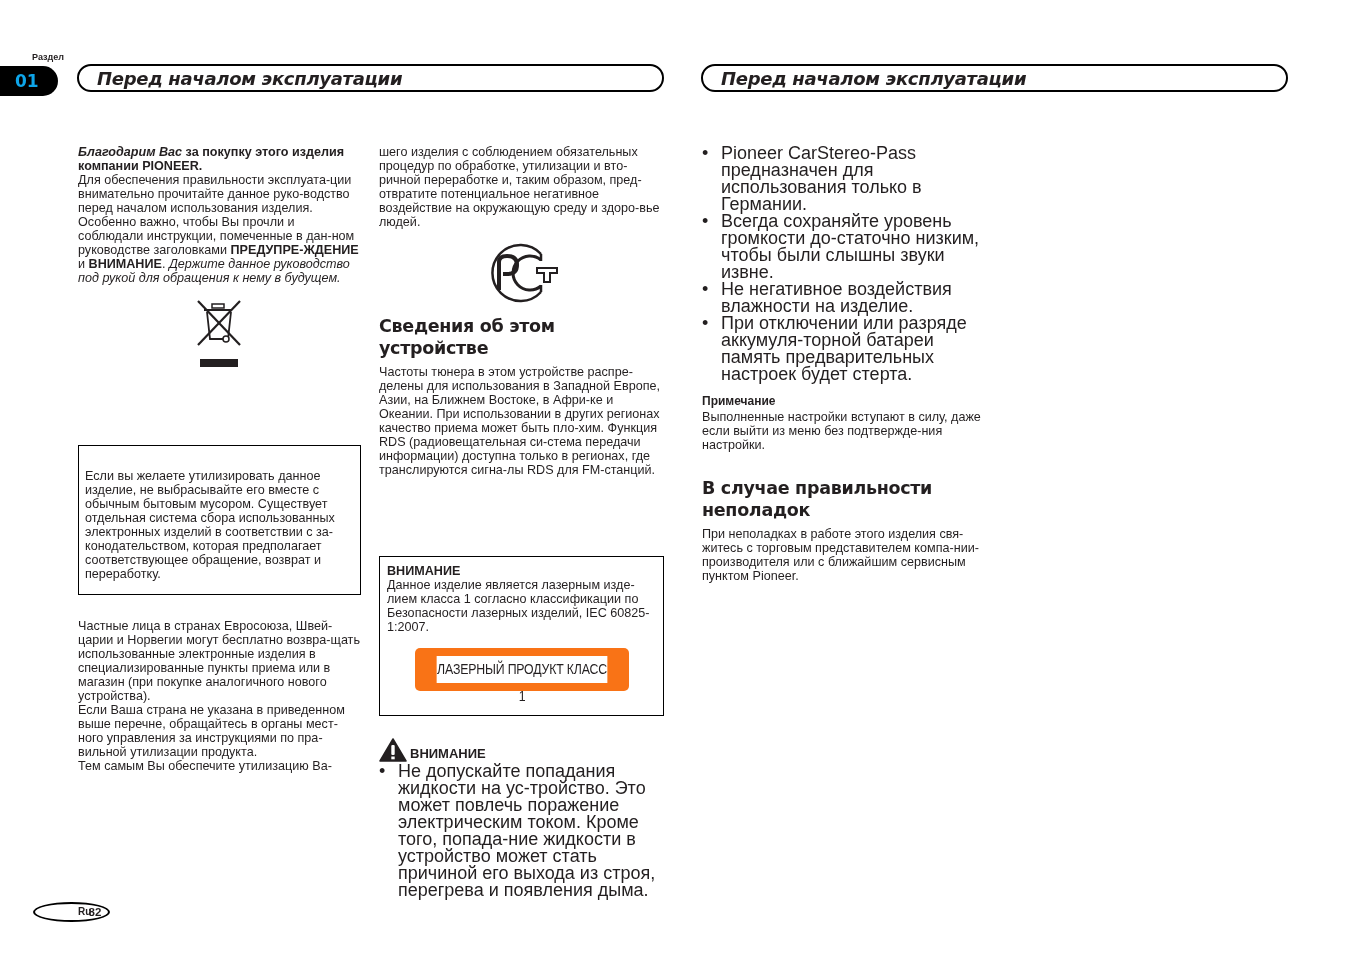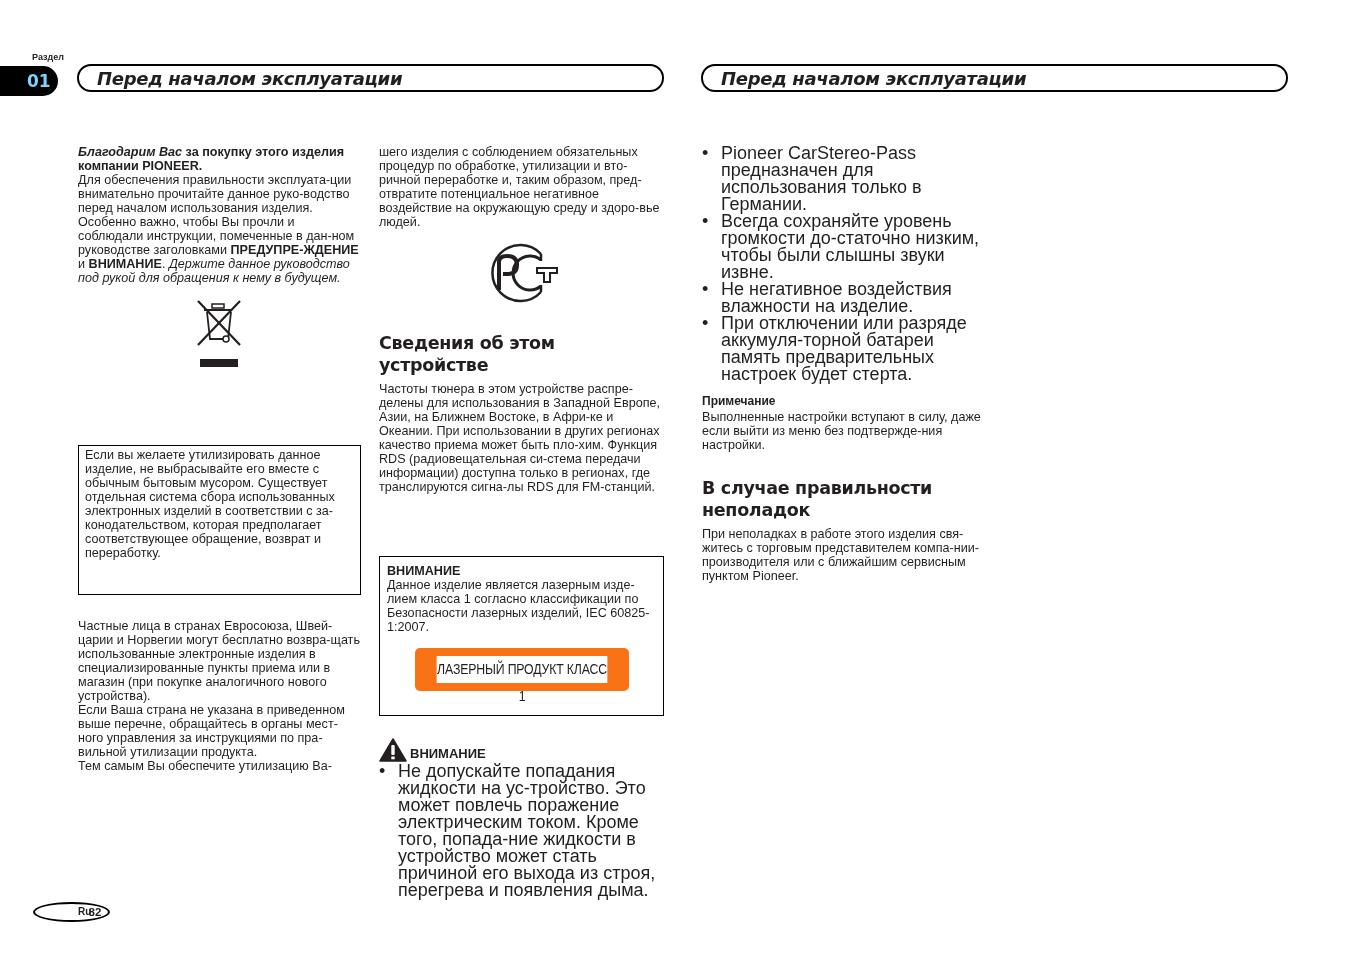--- a/index.html
+++ b/index.html
@@ -1,22 +1,22 @@
 <!DOCTYPE html>
 <html><head>
 <meta charset="utf-8">
 <style>
   html, body { margin:0; padding:0; background:#fff; }
   body { width:1352px; height:954px; position:relative; overflow:hidden;
          font-family:"Liberation Sans", sans-serif; color:#231f20; }
   .abs { position:absolute; }
   .section-label { left:32px; top:52px; font-size:9px; font-weight:bold; }
-  .section-num { left:0; top:66px; width:58px; height:30px; background:#000; color:#7dd3fc;
+  .section-num { left:0; top:66px; width:58px; height:30px; background:#000; color:#0ea5e9;
                  border-radius:0 15px 15px 0; font-family:"DejaVu Sans", sans-serif; font-weight:bold;
-                 font-size:17px; line-height:30px; text-align:left; padding-left:27px; box-sizing:border-box; }
+                 font-size:17px; line-height:30px; text-align:left; padding-left:15px; box-sizing:border-box; }
   .header-pill { height:28px; border:2px solid #000; border-radius:16px; box-sizing:border-box;
                  font-family:"DejaVu Sans", sans-serif; font-weight:bold; font-size:18px; line-height:25px;
                  padding-left:18px; letter-spacing:-0.3px;font-style:italic; }
   .p { font-size:12.6px; line-height:14px; margin:0; }
   .bold { font-weight:bold; }
   .it { font-style:italic; }
   .col { position:absolute; width:285px; }
   .box { border:1px solid #000; box-sizing:border-box; padding:6px 7px; }
   .h2 { font-family:"DejaVu Sans", sans-serif; font-weight:bold; font-size:17.5px; line-height:22px; margin:0; letter-spacing:-0.3px; }
   ul.b { list-style:none; margin:0; padding:0; }
@@ -48,21 +48,21 @@
       <line x1="4" y1="2" x2="46" y2="46" stroke="#231f20" stroke-width="2.2"></line>
       <line x1="46" y1="2" x2="4" y2="46" stroke="#231f20" stroke-width="2.2"></line>
       <rect x="18" y="5" width="12" height="4" fill="none" stroke="#231f20" stroke-width="1.5"></rect>
       <line x1="10" y1="11" x2="38" y2="11" stroke="#231f20" stroke-width="2"></line>
       <path d="M13 13 L16 40 L34 40 L37 13" fill="none" stroke="#231f20" stroke-width="1.8"></path>
       <circle cx="32" cy="40" r="3" fill="#fff" stroke="#231f20" stroke-width="1.5"></circle>
       <rect x="6" y="60" width="38" height="8" fill="#231f20"></rect>
     </svg>
   </div>
 
-  <div class="box" style="position:absolute; left:0; top:300px; width:283px; height:150px; padding:2px 6px;">
+  <div class="box" style="position:absolute; left:0; top:300px; width:283px; height:150px; padding:23px 6px;">
     <p class="p">Если вы желаете утилизировать данное изделие, не выбрасывайте его вместе с обычным бытовым мусором. Существует отдельная система сбора использованных электронных изделий в соответствии с за-конодательством, которая предполагает соответствующее обращение, возврат и переработку.</p>
   </div>
 
   <div style="position:absolute; left:0; top:474px; width:285px;">
     <p class="p">Частные лица в странах Евросоюза, Швей-царии и Норвегии могут бесплатно возвра-щать использованные электронные изделия в специализированные пункты приема или в магазин (при покупке аналогичного нового устройства).</p>
     <p class="p">Если Ваша страна не указана в приведенном выше перечне, обращайтесь в органы мест-ного управления за инструкциями по пра-вильной утилизации продукта.</p>
     <p class="p">Тем самым Вы обеспечите утилизацию Ва-</p>
   </div>
 </div>
 
@@ -73,21 +73,21 @@
     <svg width="78" height="62" viewBox="0 0 78 62" style="position:absolute; left:104px; top:13px;">
       <path d="M58 12 A28 28 0 1 0 58 50" fill="none" stroke="#231f20" stroke-width="2.5"></path>
       <path d="M58 19 L58 12" stroke="#231f20" stroke-width="2.5"></path>
       <path d="M58 50 L58 43" stroke="#231f20" stroke-width="2.5"></path>
       <path d="M16 48 L16 20 Q16 14 24 14 Q34 14 34 23 Q34 32 24 32 L20 32" fill="none" stroke="#231f20" stroke-width="4"></path>
       <path d="M58 18 A17 17 0 1 0 58 44" fill="none" stroke="#231f20" stroke-width="3"></path>
       <path d="M54 26 L74 26 L74 31 L67 31 L67 40 L61 40 L61 31 L54 31 Z" fill="none" stroke="#231f20" stroke-width="2"></path>
     </svg>
   </div>
 
-  <h2 class="h2" style="margin-top:17px;">Сведения об этом устройстве</h2>
+  <h2 class="h2" style="margin-top:0;">Сведения об этом устройстве</h2>
   <p class="p" style="margin-top:6px;">Частоты тюнера в этом устройстве распре-делены для использования в Западной Европе, Азии, на Ближнем Востоке, в Афри-ке и Океании. При использовании в других регионах качество приема может быть пло-хим. Функция RDS (радиовещательная си-стема передачи информации) доступна только в регионах, где транслируются сигна-лы RDS для FM-станций.</p>
 
   <div class="box" style="position:absolute; left:0; top:411px; width:285px; height:160px; padding:7px 7px;">
     <p class="p bold">ВНИМАНИЕ</p>
     <p class="p">Данное изделие является лазерным изде-лием класса 1 согласно классификации по Безопасности лазерных изделий, IEC 60825-1:2007.</p>
     <div class="laser">
       <div class="laser-inner">ЛАЗЕРНЫЙ ПРОДУКТ КЛАСС 1</div>
     </div>
   </div>
 

